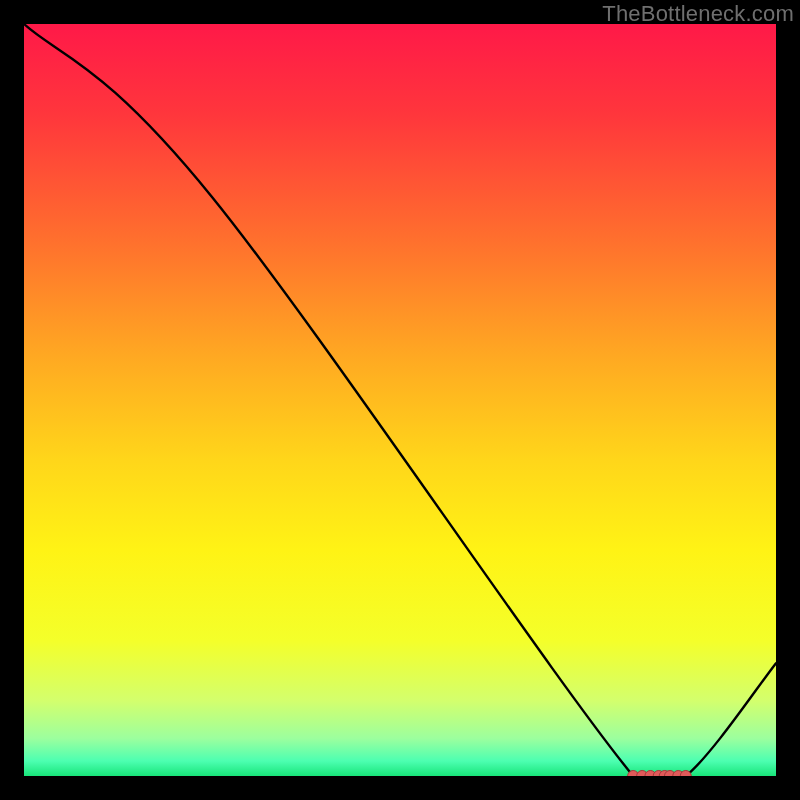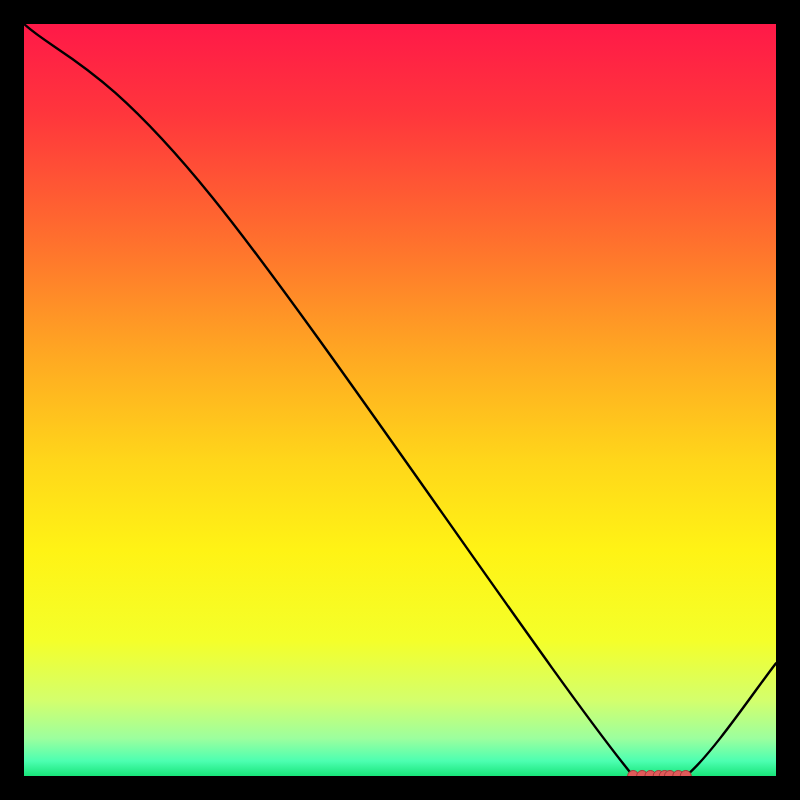--- a/index.html
+++ b/index.html
@@ -35,20 +35,21 @@
     height: 752px;
   }
   .plot svg {
     display: block;
   }
 </style>
 </head>
 <body>
 
 <div class="frame">
+  <div class="watermark">TheBottleneck.com</div>
 
   <div class="plot">
     <svg id="chart-svg" viewBox="0 0 752 752" width="752" height="752">
       <defs>
         <linearGradient id="bg-grad" x1="0" y1="0" x2="0" y2="1">
             <stop offset="0%" stop-color="#ff1948"></stop>
             <stop offset="12%" stop-color="#ff363c"></stop>
             <stop offset="28%" stop-color="#ff6d2e"></stop>
             <stop offset="44%" stop-color="#ffa822"></stop>
             <stop offset="58%" stop-color="#ffd61a"></stop>

